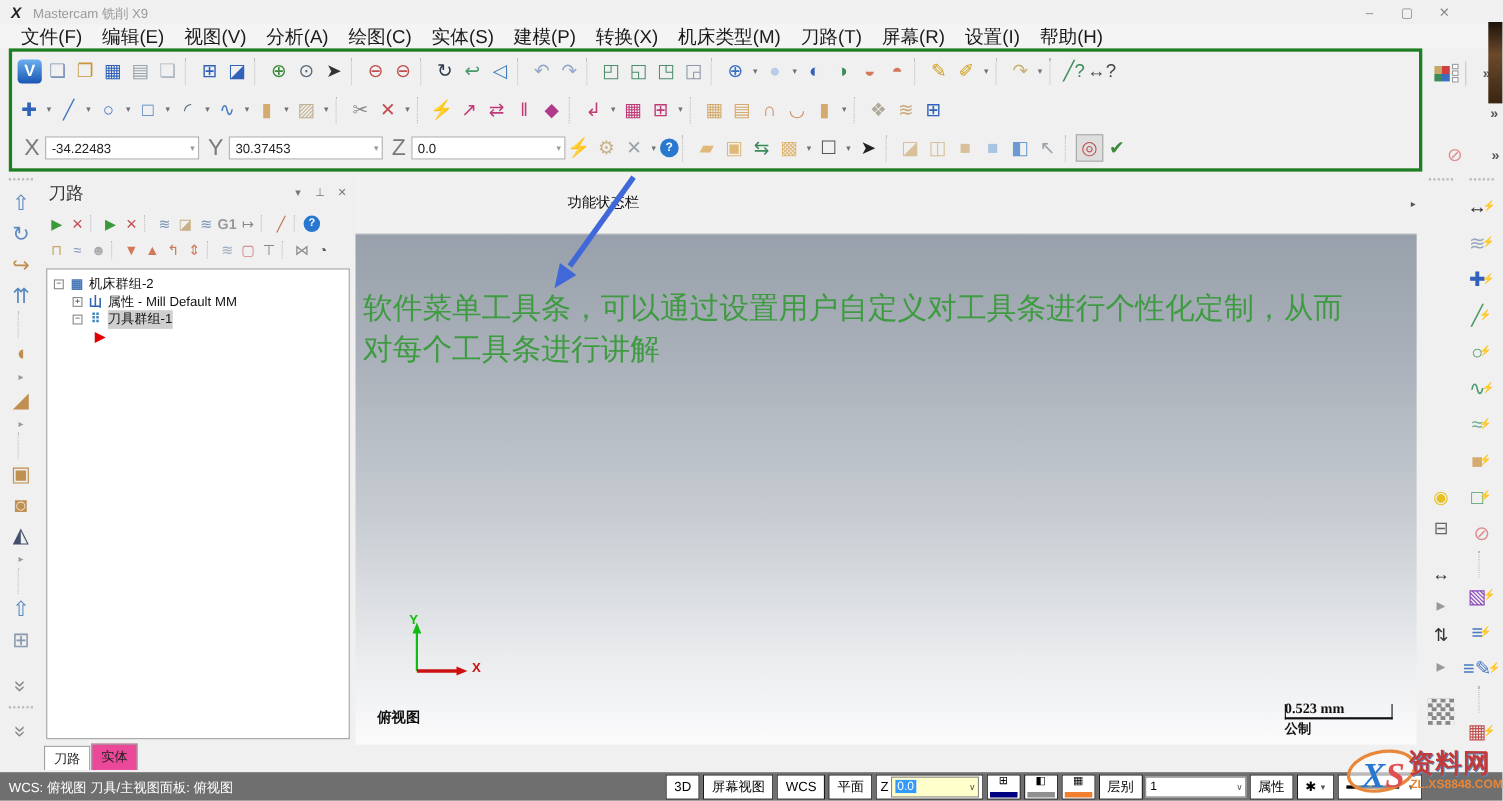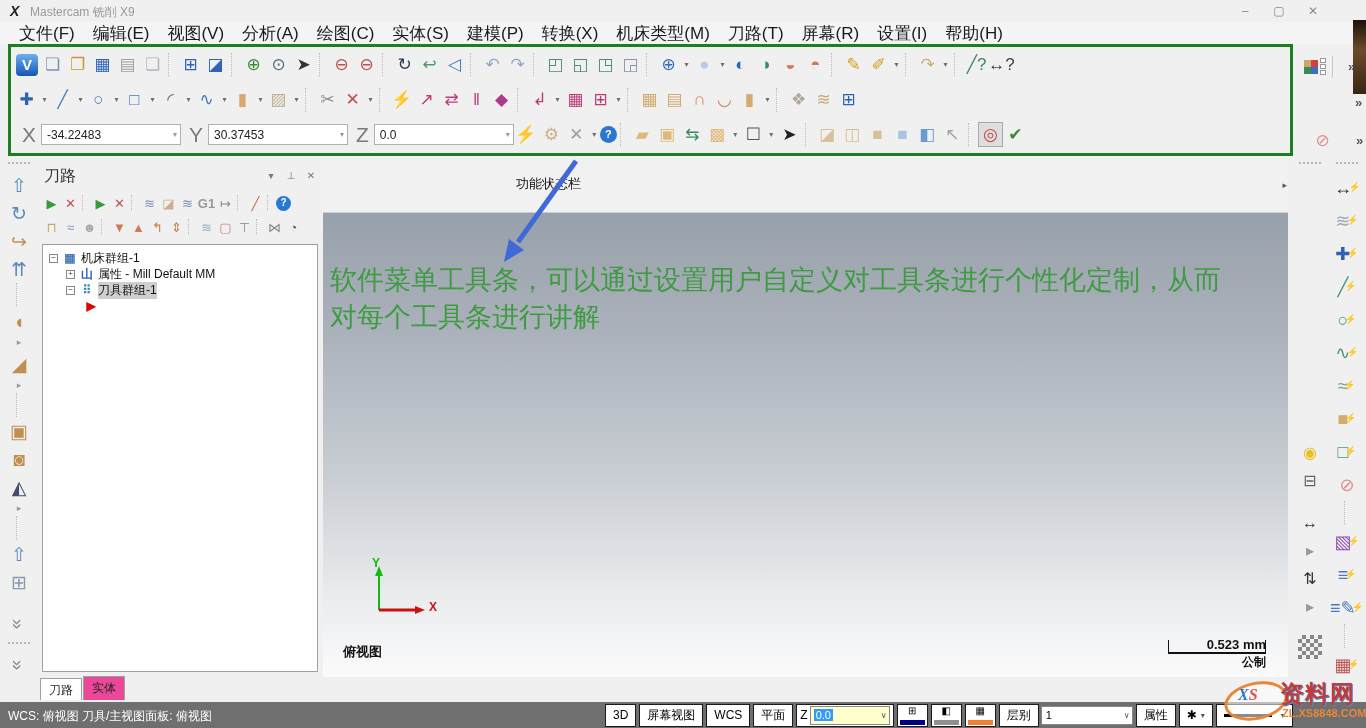--- a/index.html
+++ b/index.html
@@ -89,21 +89,21 @@
   .canvtop { position:absolute; left:0; top:0; width:100%; height:55px; background:#f1f1f1; border-bottom:1px solid #cfcfcf; }
   .fnlabel { position:absolute; left:193px; top:17px; font-size:13px; color:#111; }
   .canvgrad { position:absolute; left:0; top:55px; width:100%; height:464px;
               background:linear-gradient(180deg,#98a0ab 0%, #aab1ba 25%, #c7ccd2 55%, #e9ebed 82%, #fbfbfc 100%); }
   .scrollarrow { position:absolute; right:1px; top:22px; font-size:9px; color:#555; }
   .annot { position:absolute; left:7px; top:104px; width:956px; font-size:27px; line-height:37px; color:#3f9b41; }
   .axes { position:absolute; left:42px; top:400px; }
   .axes .ylab { position:absolute; left:7px; top:-2px; color:#11bb11; font-size:12px; font-weight:bold; }
   .axes .xlab { position:absolute; left:64px; top:42px; color:#cc1111; font-size:12px; font-weight:bold; }
   .viewlabel { position:absolute; left:20px; bottom:16px; font-size:13px; font-weight:bold; color:#111; }
-  .scalebox { position:absolute; right:22px; bottom:6px; width:98px; text-align:right; color:#111; }
+  .scalebox { position:absolute; right:22px; bottom:6px; width:98px; text-align:left; color:#111;font-family:Liberation Serif, serif; }
   .scaleval { font-size:13px; font-weight:bold; border-bottom:2px solid #111; padding-bottom:0px; position:relative; }
   .scaleval::before, .scaleval::after { content:""; position:absolute; bottom:-2px; width:1px; height:14px; background:#111; }
   .scaleval::before { left:0; } .scaleval::after { right:0; }
   .scaleunit { font-size:12px; font-weight:bold; }
   .ctabstrip { position:absolute; left:323px; top:677px; width:965px; height:25px; background:#f0f0f0; border-top:1px solid #9a9a9a; }
   .ctab { position:absolute; left:0px; top:1px; height:22px; background:#fff; border:1px solid #9a9a9a; border-top:none;
           font-size:12px; color:#222; padding:3px 9px; }
 
   
   .rinner { position:absolute; left:1294px; top:158px; width:32px; height:544px; display:flex; flex-direction:column; align-items:center; overflow:hidden; }
@@ -129,21 +129,21 @@
   .swatch { flex-direction:column; width:31px; padding:1px 2px; justify-content:space-between; }
   .swicon { font-size:10px; line-height:10px; height:12px; }
   .swbar { width:100%; height:5px; }
   .linesw { width:48px; height:3px; background:#000; display:inline-block; margin-right:5px; }
   .sbdd { font-size:8px; color:#555; margin-left:4px; }
 
   
   .watermark { position:absolute; right:2px; bottom:0px; width:140px; height:52px; z-index:9; }
   .wm-oval { position:absolute; left:0; top:6px; width:64px; height:38px; border:3px solid #e8873a; border-radius:50%;
              transform:rotate(-12deg); background:rgba(255,255,255,0.55); }
-  .wm-xs { position:absolute; left:14px; top:10px; font-size:16px; font-style:italic; font-weight:bold; font-family:"Liberation Serif", serif; }
+  .wm-xs { position:absolute; left:14px; top:10px; font-size:32px; font-style:italic; font-weight:bold; font-family:"Liberation Serif", serif; }
   .wm-xs .x { color:#2878d0; } .wm-xs .s { color:#e05050; }
   .wm-name { position:absolute; left:56px; top:2px; font-size:24px; font-weight:bold; color:#c23b3b;
              text-shadow:1px 1px 0 #5a8ac0; letter-spacing:1px; }
   .wm-url { position:absolute; left:58px; top:31px; font-size:11px; font-weight:bold; color:#e8873a; }
 
   .arrow-svg { position:absolute; left:430px; top:158px; z-index:4; }
 </style>
 </head>
 <body>
 
@@ -401,21 +401,21 @@
         <span class="ticon" style="color: rgb(208, 128, 128);">▢</span>
         <span class="ticon" style="color: rgb(136, 136, 136);">⊤</span>
         <span class="tsep"></span>
         <span class="ticon" style="color: rgb(136, 136, 136);">⋈</span>
         <span class="ticon" style="color: rgb(85, 85, 102);">◔</span>
       </div>
     <div class="treebox" id="treebox">
         <div class="trow2" style="padding-left: 6px;">
           <span class="expander">−</span>
           <span class="tico" style="color: rgb(74, 122, 184);">▦</span>
-          <span class="tlabel">机床群组-1</span>
+          <span class="tlabel">机床群组-2</span>
         </div>
         <div class="trow2" style="padding-left: 23px;">
           <span class="expander">+</span>
           <span class="tico" style="color: rgb(47, 98, 184);">山</span>
           <span class="tlabel">属性 - Mill Default MM</span>
         </div>
         <div class="trow2 selrow" style="padding-left: 23px;">
           <span class="expander">−</span>
           <span class="tico" style="color: rgb(58, 138, 192);">⠿</span>
           <span class="tlabel">刀具群组-1</span>

